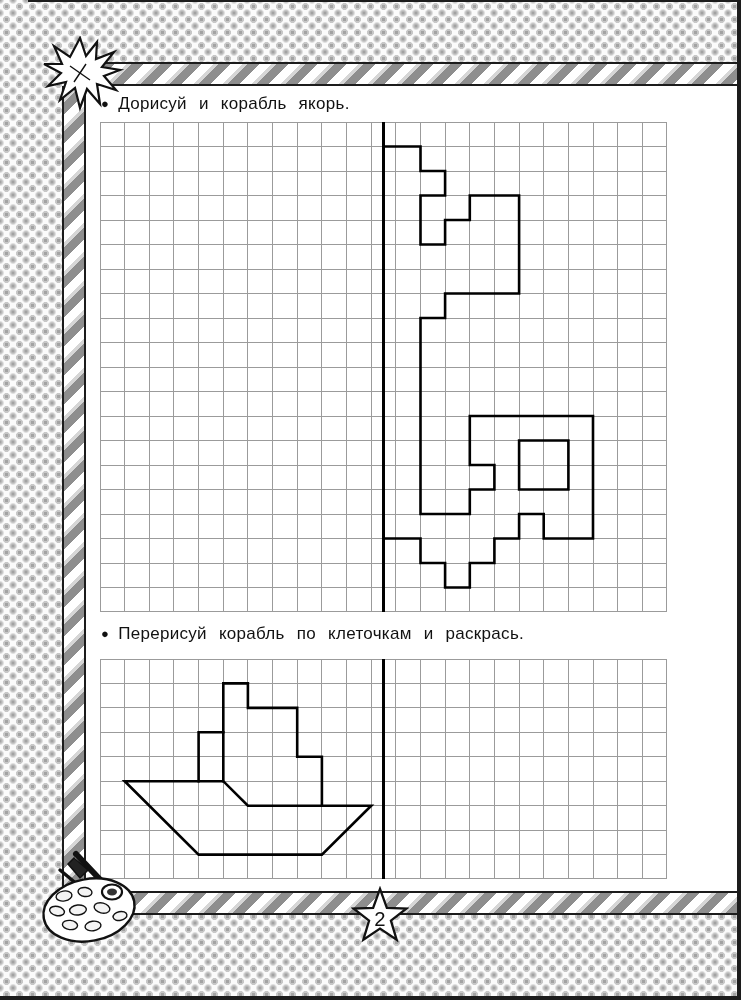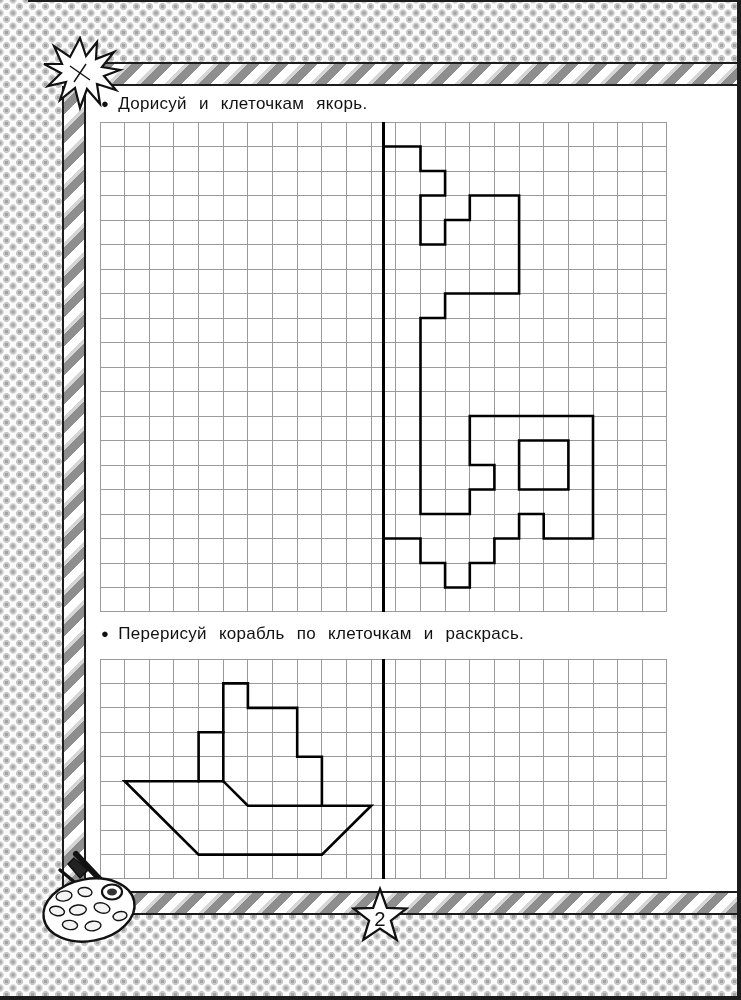--- a/index.html
+++ b/index.html
@@ -43,21 +43,21 @@
   #star text{font-family:"Liberation Sans",sans-serif;font-size:21px;fill:#111;}
   svg{display:block;}
 </style>
 </head>
 <body>
 
 <div id="content" class="abs"></div>
 
 <div id="instr-0" class="abs instr">
   <span class="bullet">●</span>
-  <span>Дорисуй и клеточкам якорь.</span>
+  <span>Дорисуй и корабль якорь.</span>
 </div>
 
 <div id="grid-0" class="abs gridhost">
     <svg width="567" height="490">
       <line x1="0" y1="0" x2="0" y2="490" stroke="#9b9b9b" stroke-width="1" shape-rendering="crispEdges"></line>
       <line x1="24.652173913043477" y1="0" x2="24.652173913043477" y2="490" stroke="#9b9b9b" stroke-width="1" shape-rendering="crispEdges"></line>
       <line x1="49.30434782608695" y1="0" x2="49.30434782608695" y2="490" stroke="#9b9b9b" stroke-width="1" shape-rendering="crispEdges"></line>
       <line x1="73.95652173913044" y1="0" x2="73.95652173913044" y2="490" stroke="#9b9b9b" stroke-width="1" shape-rendering="crispEdges"></line>
       <line x1="98.6086956521739" y1="0" x2="98.6086956521739" y2="490" stroke="#9b9b9b" stroke-width="1" shape-rendering="crispEdges"></line>
       <line x1="123.26086956521738" y1="0" x2="123.26086956521738" y2="490" stroke="#9b9b9b" stroke-width="1" shape-rendering="crispEdges"></line>

